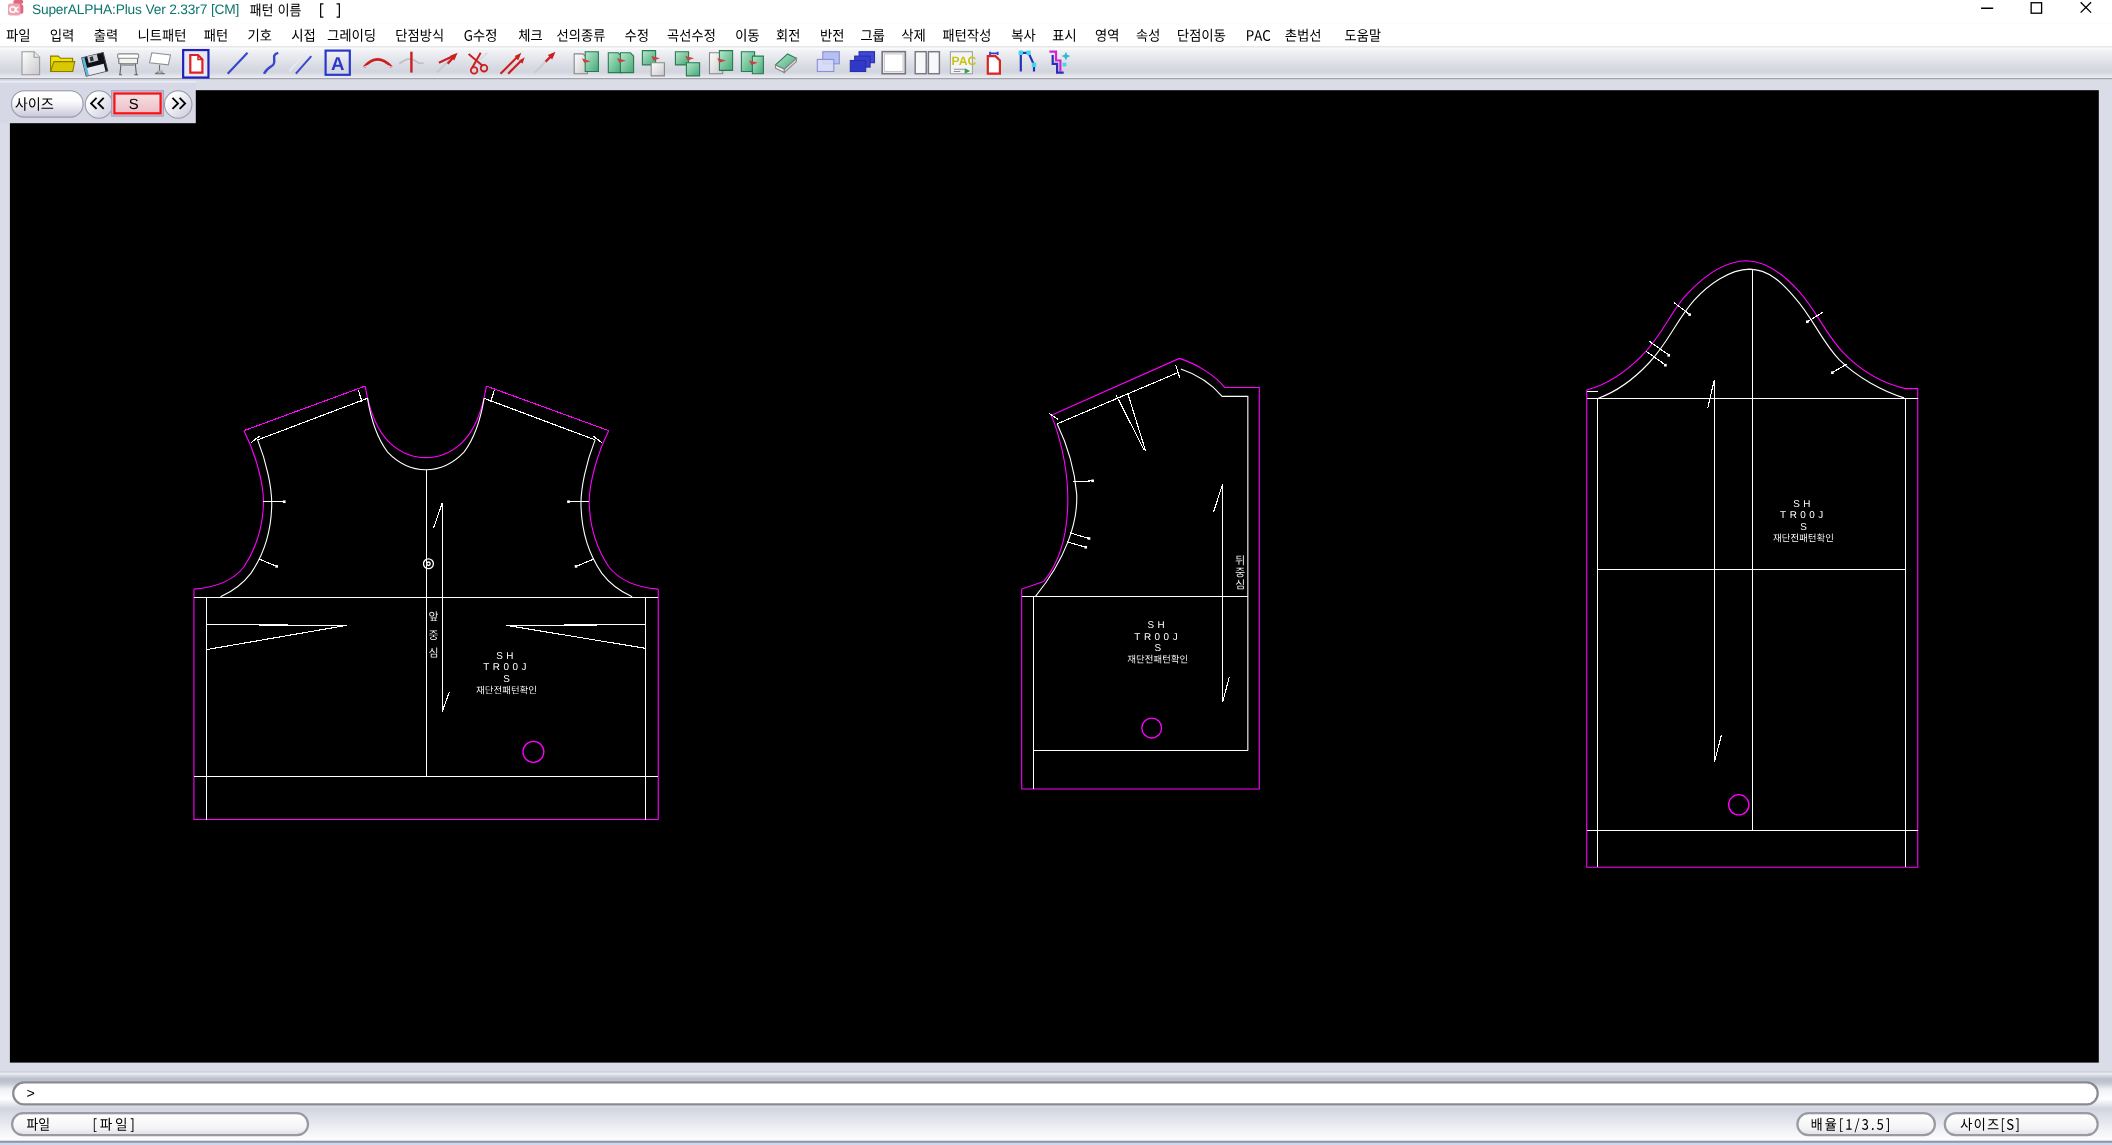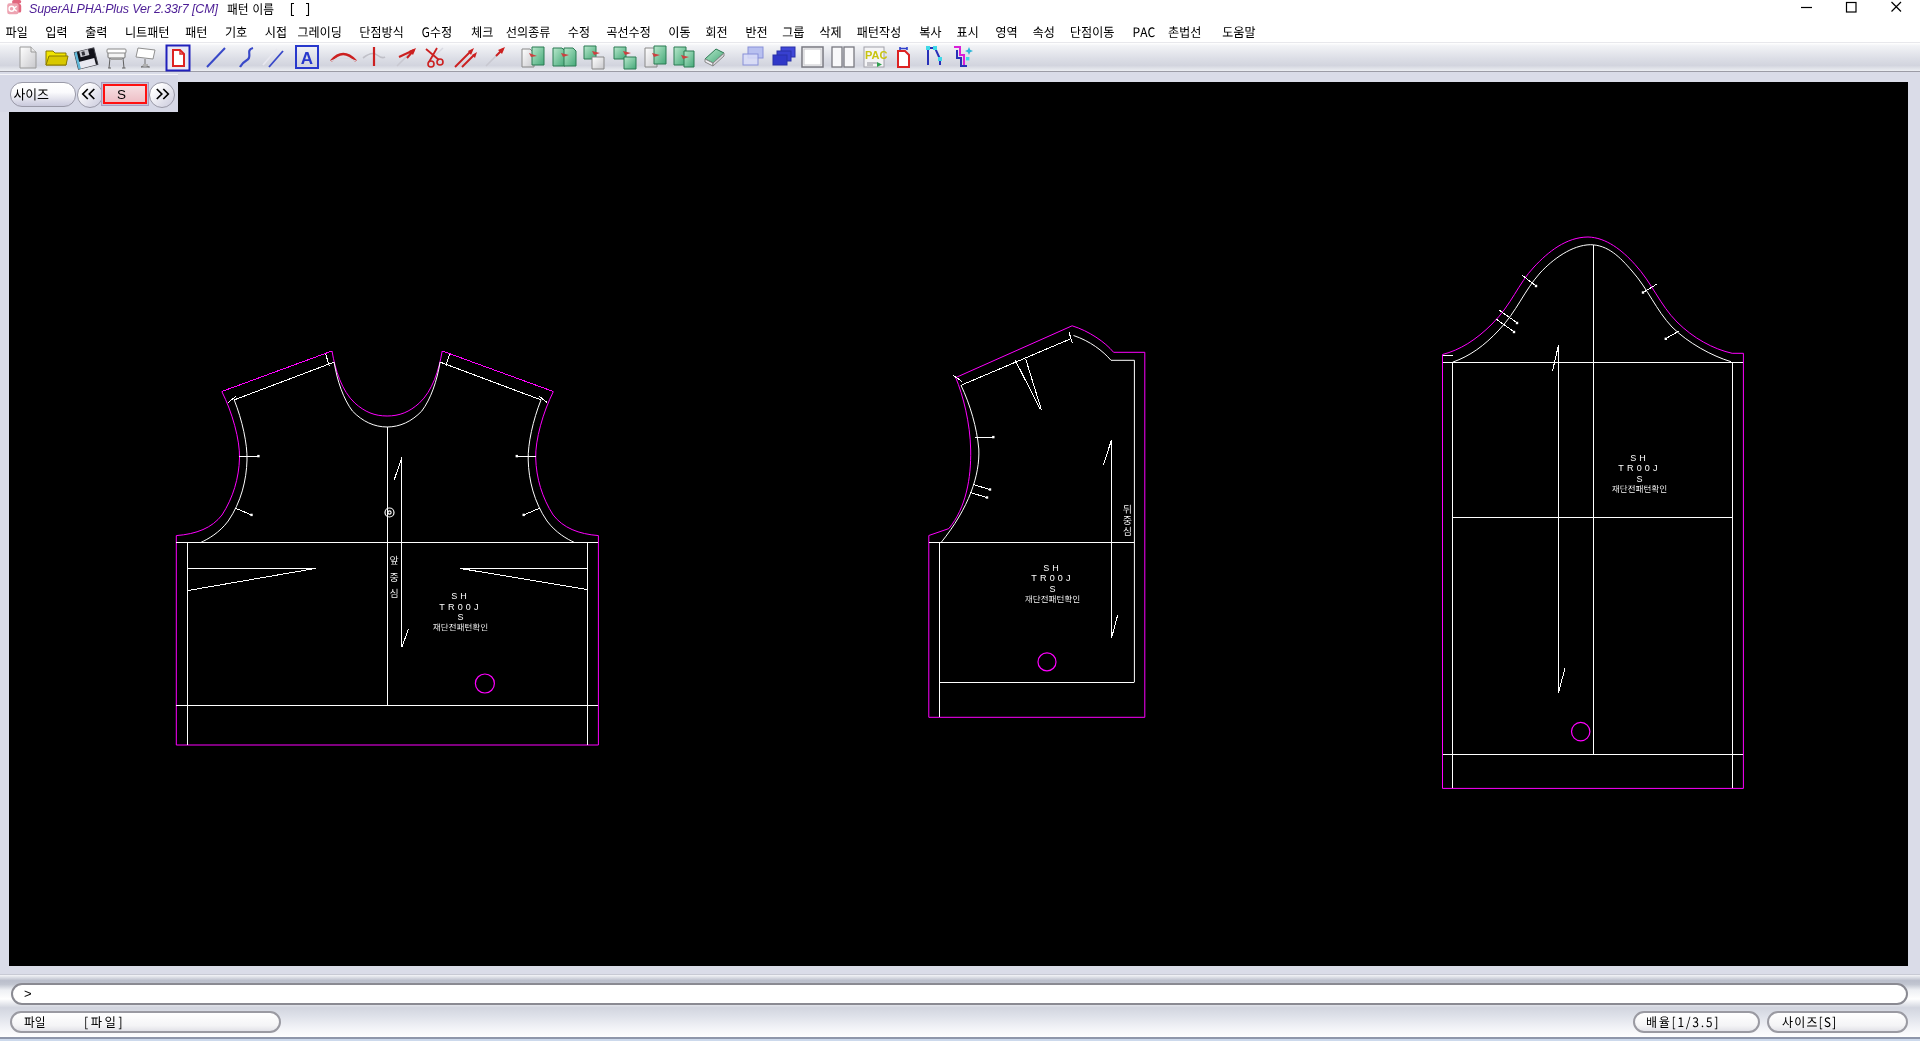--- a/index.html
+++ b/index.html
@@ -4,21 +4,21 @@
 .abs{position:absolute;}
 </style></head><body>
 <div class="abs" style="left:0;top:0;width:1920px;height:21px;background:#ffffff;"></div>
 <svg class="abs" style="left:6px;top:0px" width="20" height="17" viewBox="0 0 20 17">
 <rect x="6.2" y="0" width="9" height="12.5" rx="1.5" fill="#e2667e"></rect>
 <rect x="1.2" y="3.2" width="11.4" height="11" rx="2.2" fill="#eda4b2"></rect>
 <circle cx="5.6" cy="8.7" r="2.5" fill="none" stroke="#fff" stroke-width="1.4"></circle>
 <path d="M8 8.7 Q9.6 6.4 10.8 6.6 M8 8.7 Q9.6 11 10.8 10.8" fill="none" stroke="#fff" stroke-width="1.4"></path>
 <path d="M15.5 1.2 l0.75 1.75 1.75 0.75 -1.75 0.75 -0.75 1.75 -0.75 -1.75 -1.75 -0.75 1.75 -0.75 Z" fill="#fff"></path>
 </svg>
-<div class="abs" style="left:29px;top:2px;font-size:12.5px;color:#4c1d95;letter-spacing:-0.15px;font-style:italic;">SuperALPHA:Plus Ver 2.33r7 [CM]</div>
+<div class="abs" style="left:29px;top:2px;font-size:12.5px;color:#0f766e;letter-spacing:-0.15px;">SuperALPHA:Plus Ver 2.33r7 [CM]</div>
 <svg class="abs" style="left:1790px;top:0px" width="130" height="18" viewBox="0 0 130 18">
 <line x1="11" y1="7.5" x2="22" y2="7.5" stroke="#000" stroke-width="1.2"></line>
 <rect x="56.5" y="2.5" width="9.5" height="9.5" fill="none" stroke="#000" stroke-width="1.2"></rect>
 <path d="M101.5 2 L111 11.5 M111 2 L101.5 11.5" stroke="#000" stroke-width="1.2"></path>
 </svg>
 <div class="abs" style="left:0;top:21px;width:1920px;height:21px;background:#ffffff;"></div>
 <div class="abs" style="left:0;top:42px;width:1920px;height:30px;
 background:linear-gradient(180deg,#ffffff 0%,#f2f3f6 10%,#dcdee6 55%,#d2d4de 80%,#eceef2 100%);
 border-top:1px solid #e8e8ec;border-bottom:1px solid #9c9ca6;box-sizing:border-box;"></div>
 <div class="abs" style="left:9px;top:82px;width:1899px;height:884px;background:#000;"></div>

